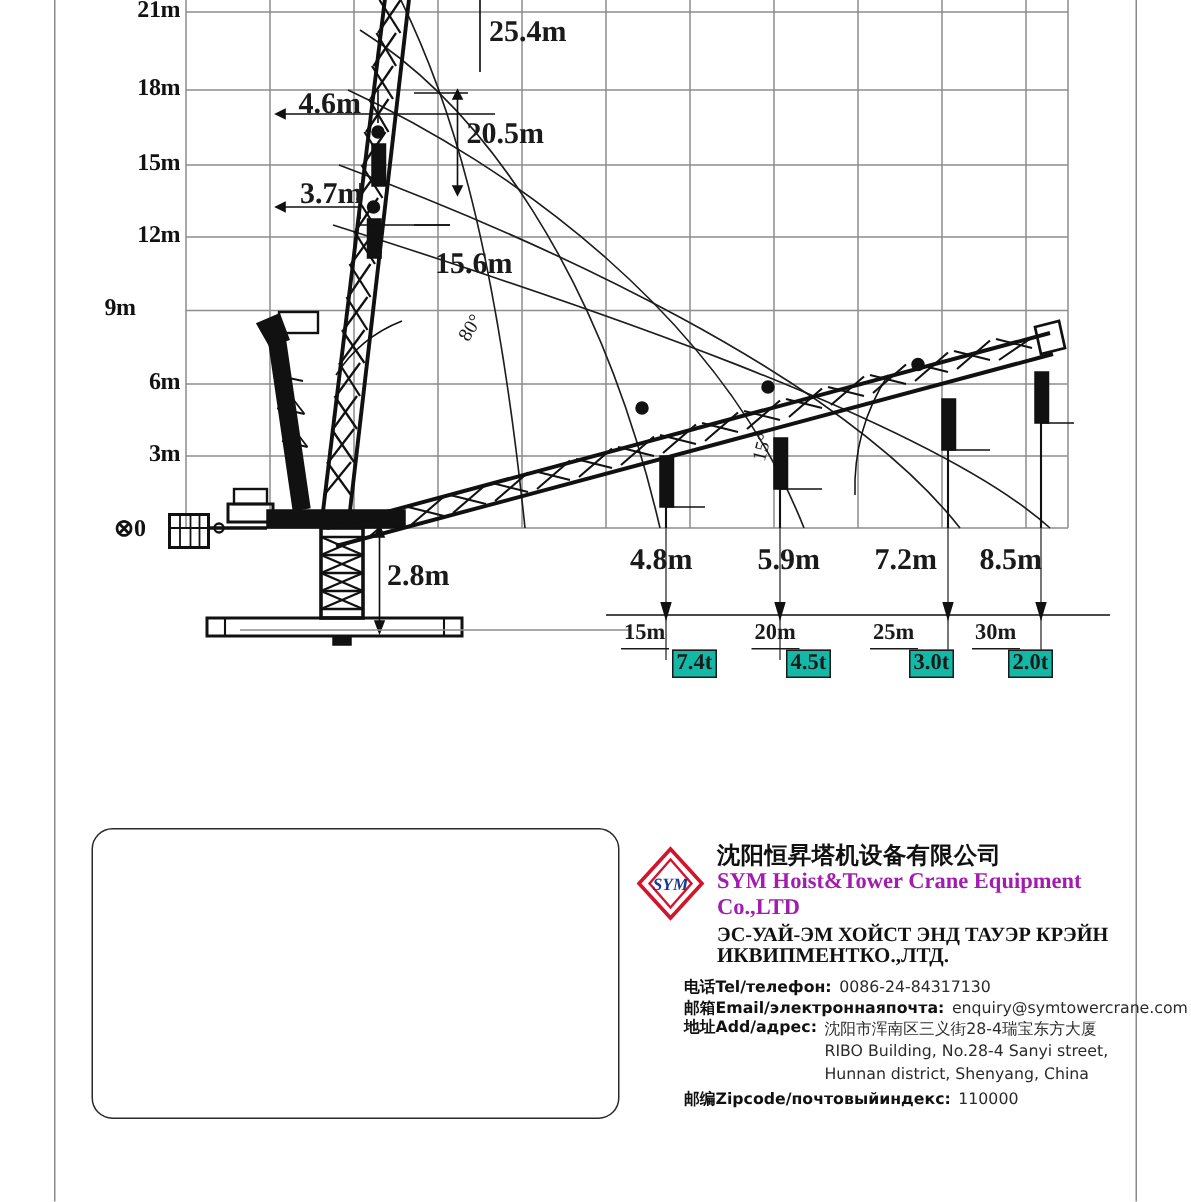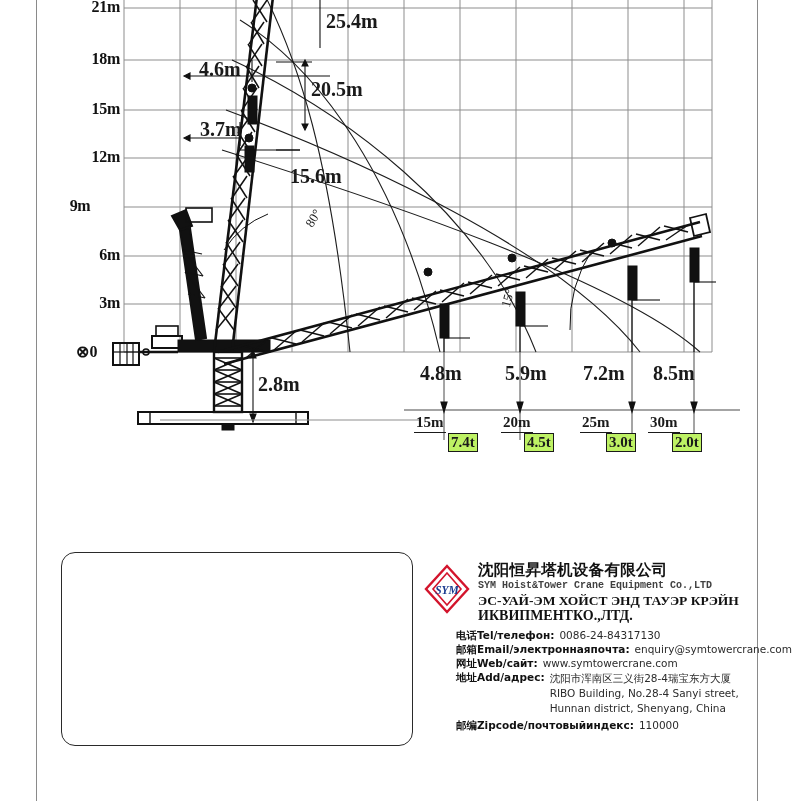--- a/index.html
+++ b/index.html
@@ -42,41 +42,41 @@
 
   
   .radius-lab{
     position:absolute;font-family:"Liberation Serif", serif;
     font-weight:bold;font-size:15px;color:#1a1a1a;white-space:nowrap;
     border-bottom:1.5px solid #1a1a1a;padding:0 2px 1px 2px;
   }
   .load-lab{
     position:absolute;font-family:"Liberation Serif", serif;
     font-weight:bold;font-size:15px;color:#1a1a1a;white-space:nowrap;
-    border:1.5px solid #1a1a1a;padding:0 2px;background:#bef264;
+    border:1.5px solid #1a1a1a;padding:0 2px;background:#14b8a6;
   }
 
   
   .notes-box{
     position:absolute;left:61px;top:552px;width:350px;height:192px;
     border:1.4px solid #2a2a2a;border-radius:14px;background:#fff;
   }
 
   
   .company{position:absolute;left:424px;top:562px;width:320px;}
   .co-head{display:flex;align-items:flex-start;gap:8px;}
   .logo{width:46px;height:50px;flex:0 0 46px;margin-top:2px;}
   .co-names{line-height:1.12;}
   .co-cn{
     font-family:"DejaVu Sans", sans-serif;font-weight:bold;
     font-size:15.5px;color:#111;letter-spacing:0.3px;
   }
   .co-en{
-    font-family:Liberation Mono, monospace;font-weight:bold;
-    font-size:10px;color:#404040;margin-top:1px;
+    font-family:Liberation Serif, serif;font-weight:bold;
+    font-size:15px;color:#a21caf;margin-top:1px;
   }
   .co-ru{
     font-family:"Liberation Serif", serif;font-weight:bold;
     font-size:13.5px;color:#111;margin-top:1px;
   }
   .co-ru2{
     font-family:"Liberation Serif", serif;font-weight:bold;
     font-size:14px;color:#111;
   }
   .contact{margin-top:6px;}
@@ -393,24 +393,20 @@
     <div class="contact">
       <div class="crow">
         <span class="ckey">电话Tel/телефон:</span>
         <span class="cval">0086-24-84317130</span>
       </div>
       <div class="crow">
         <span class="ckey">邮箱Email/электроннаяпочта:</span>
         <span class="cval">enquiry@symtowercrane.com</span>
       </div>
       <div class="crow">
-        <span class="ckey">网址Web/сайт:</span>
-        <span class="cval">www.symtowercrane.com</span>
-      </div>
-      <div class="crow">
         <span class="ckey">地址Add/адрес:</span>
         <span class="addr-lines">
           <div>沈阳市浑南区三义街28-4瑞宝东方大厦</div>
           <div>RIBO Building, No.28-4 Sanyi street,</div>
           <div>Hunnan district, Shenyang, China</div>
         </span>
       </div>
       <div class="crow" style="margin-top:3px;">
         <span class="ckey">邮编Zipcode/почтовыйиндекс:</span>
         <span class="cval">110000</span>

